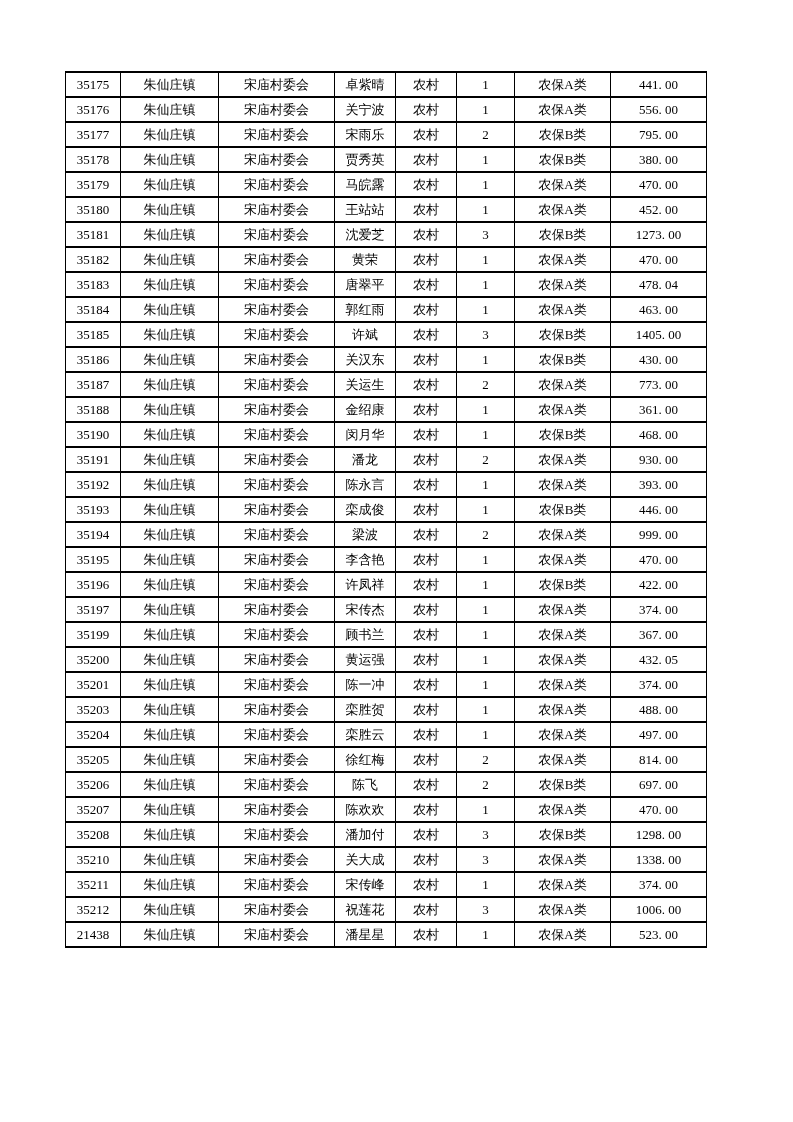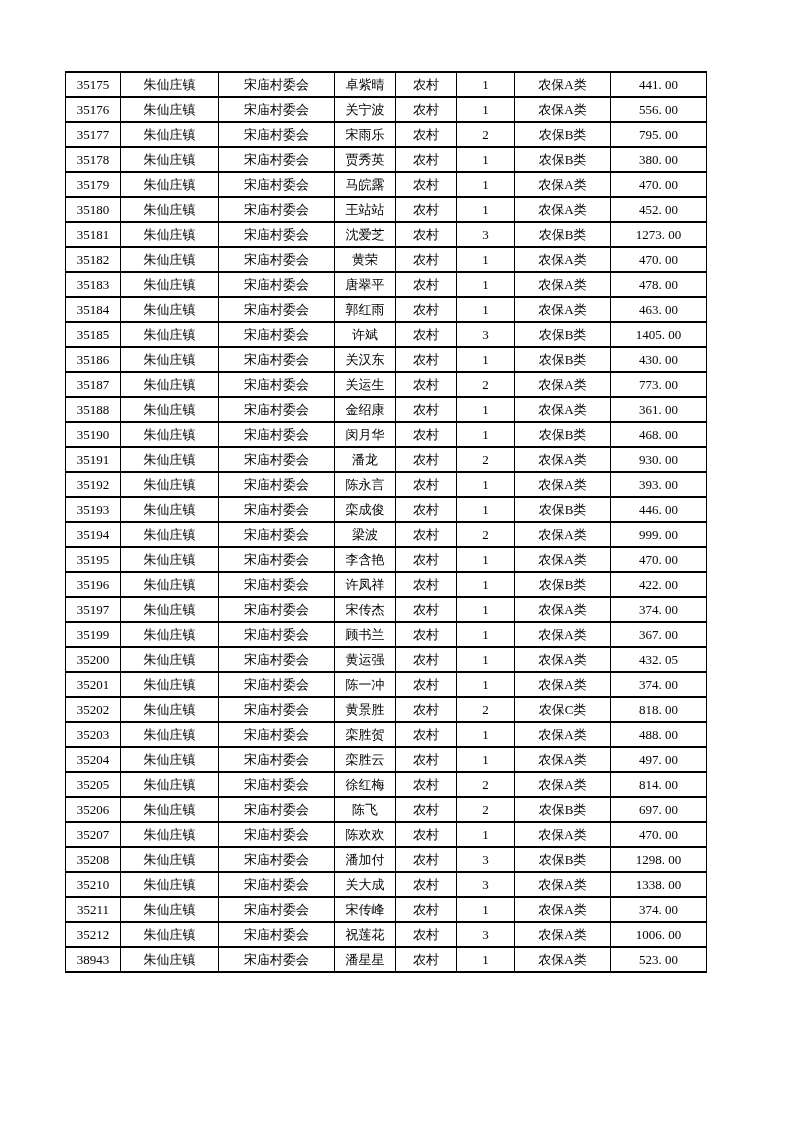--- a/index.html
+++ b/index.html
@@ -136,21 +136,21 @@
           <td>470. 00</td>
         </tr>
         <tr>
           <td>35183</td>
           <td>朱仙庄镇</td>
           <td>宋庙村委会</td>
           <td>唐翠平</td>
           <td>农村</td>
           <td>1</td>
           <td>农保A类</td>
-          <td>478. 00</td>
+          <td>478. 04</td>
         </tr>
         <tr>
           <td>35184</td>
           <td>朱仙庄镇</td>
           <td>宋庙村委会</td>
           <td>郭红雨</td>
           <td>农村</td>
           <td>1</td>
           <td>农保A类</td>
           <td>463. 00</td>
@@ -299,30 +299,20 @@
           <td>35201</td>
           <td>朱仙庄镇</td>
           <td>宋庙村委会</td>
           <td>陈一冲</td>
           <td>农村</td>
           <td>1</td>
           <td>农保A类</td>
           <td>374. 00</td>
         </tr>
         <tr>
-          <td>35202</td>
-          <td>朱仙庄镇</td>
-          <td>宋庙村委会</td>
-          <td>黄景胜</td>
-          <td>农村</td>
-          <td>2</td>
-          <td>农保C类</td>
-          <td>818. 00</td>
-        </tr>
-        <tr>
           <td>35203</td>
           <td>朱仙庄镇</td>
           <td>宋庙村委会</td>
           <td>栾胜贺</td>
           <td>农村</td>
           <td>1</td>
           <td>农保A类</td>
           <td>488. 00</td>
         </tr>
         <tr>
@@ -399,21 +389,21 @@
           <td>35212</td>
           <td>朱仙庄镇</td>
           <td>宋庙村委会</td>
           <td>祝莲花</td>
           <td>农村</td>
           <td>3</td>
           <td>农保A类</td>
           <td>1006. 00</td>
         </tr>
         <tr>
-          <td>38943</td>
+          <td>21438</td>
           <td>朱仙庄镇</td>
           <td>宋庙村委会</td>
           <td>潘星星</td>
           <td>农村</td>
           <td>1</td>
           <td>农保A类</td>
           <td>523. 00</td>
         </tr>
       </tbody>
   </table>

